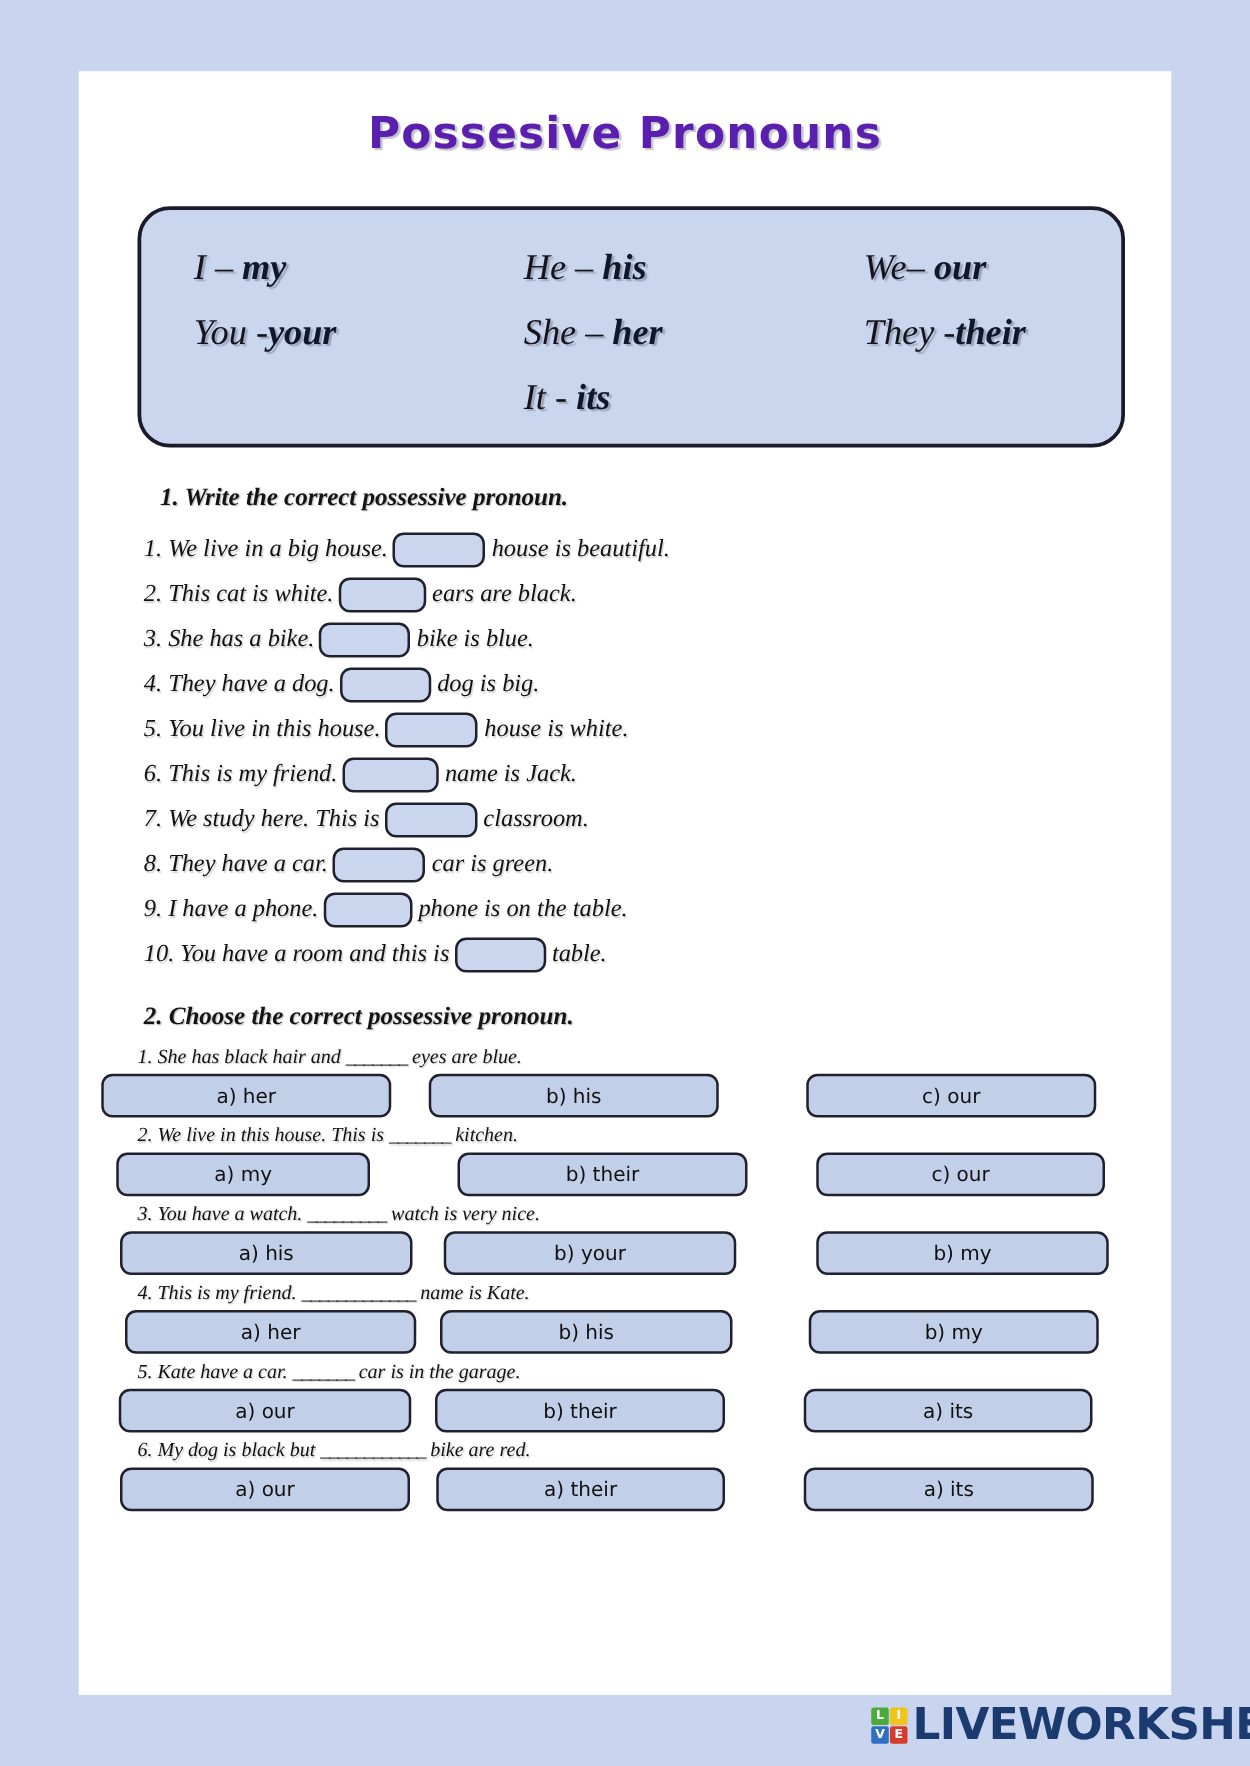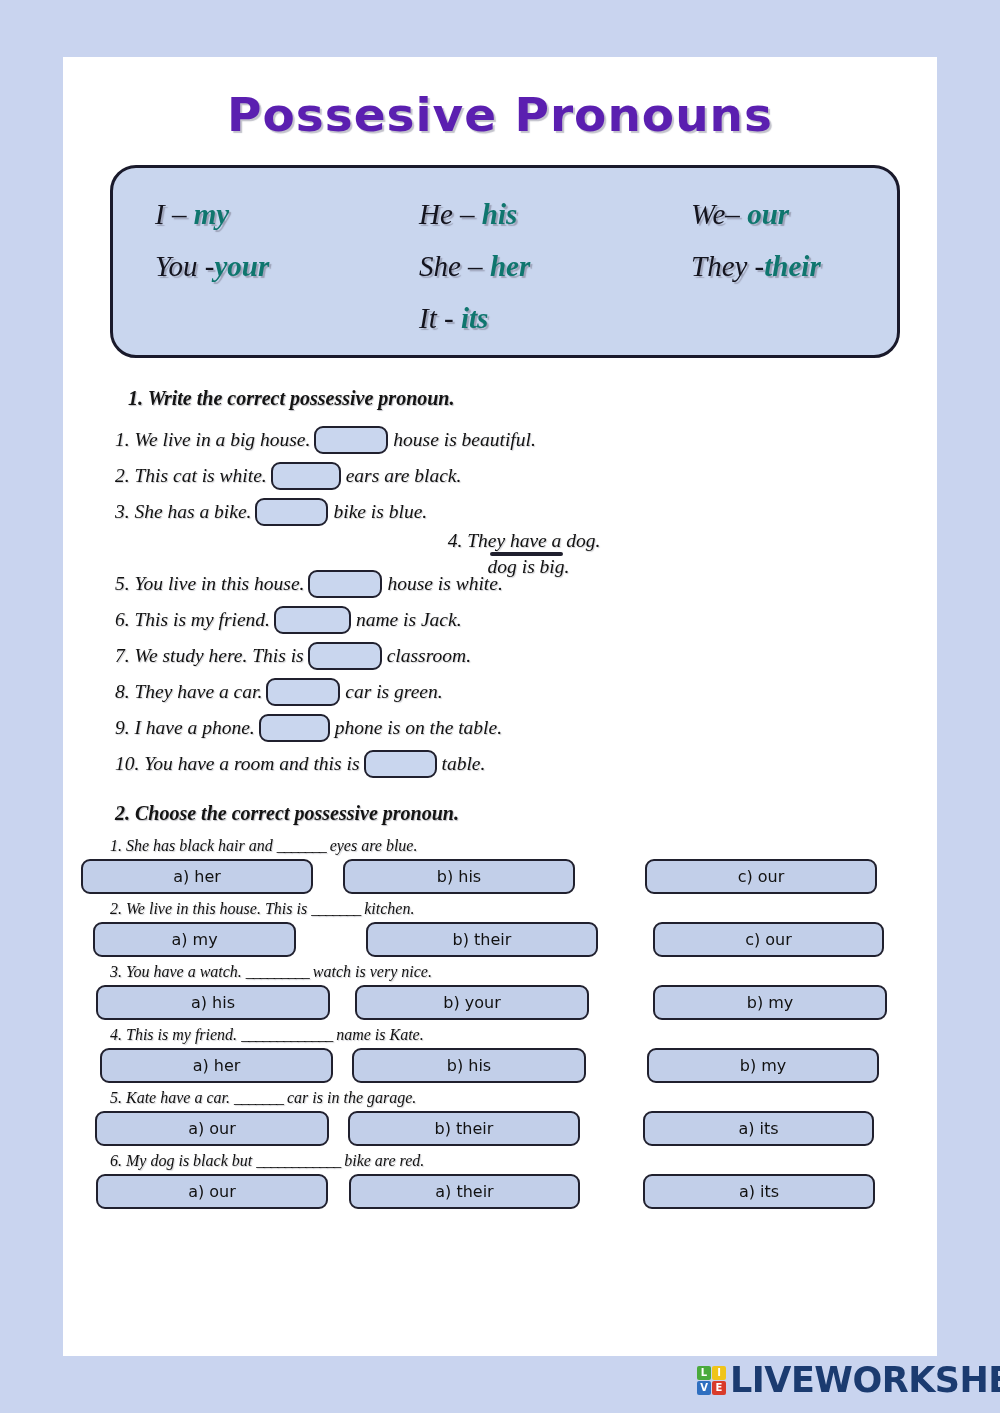--- a/index.html
+++ b/index.html
@@ -27,21 +27,21 @@
 
   
   .title {
     position: absolute;
     left: 0;
     top: 30px;
     width: 874px;
     text-align: center;
     font-family: "DejaVu Sans", sans-serif;
     font-weight: bold;
-    font-size: 47px;
+    font-size: 35px;
     letter-spacing: 1px;
     color: #5b1fb0;
     text-shadow: 2px 2px 1px rgba(120,120,140,0.45);
   }
 
   
   .ref-box {
     position: absolute;
     left: 47px;
     top: 108px;
@@ -62,21 +62,21 @@
   .ref-line {
     font-family: "Liberation Serif", serif;
     font-style: italic;
     font-size: 29px;
     color: #14141e;
     text-shadow: 2px 2px 1px rgba(120,120,140,0.5);
     margin-bottom: 19px;
     white-space: nowrap;
   }
   .ref-line .poss {
-    color: #0f766e;
+    color: #0f172a;
     font-weight: bold;
     text-shadow: 2px 2px 1px rgba(120,120,140,0.55);
   }
 
   
   .section-heading {
     position: absolute;
     font-family: "Liberation Serif", serif;
     font-style: italic;
     font-weight: bold;
@@ -243,21 +243,21 @@
       <div class="ex1-row" style="padding-left: 52px;">
         <span class="pre">2. This cat is white.</span>
         <span class="blank-box" style="width: 70px;"></span>
         <span class="post">ears are black.</span>
       </div>
       <div class="ex1-row" style="padding-left: 52px;">
         <span class="pre">3. She has a bike.</span>
         <span class="blank-box" style="width: 73px;"></span>
         <span class="post">bike is blue.</span>
       </div>
-      <div class="ex1-row" style="padding-left: 52px; flex-direction: column;">
+      <div class="ex1-row" style="padding-left: 52px;">
         <span class="pre">4. They have a dog.</span>
         <span class="blank-box" style="width: 73px;"></span>
         <span class="post">dog is big.</span>
       </div>
       <div class="ex1-row" style="padding-left: 52px;">
         <span class="pre">5. You live in this house.</span>
         <span class="blank-box" style="width: 74px;"></span>
         <span class="post">house is white.</span>
       </div>
       <div class="ex1-row" style="padding-left: 52px;">

